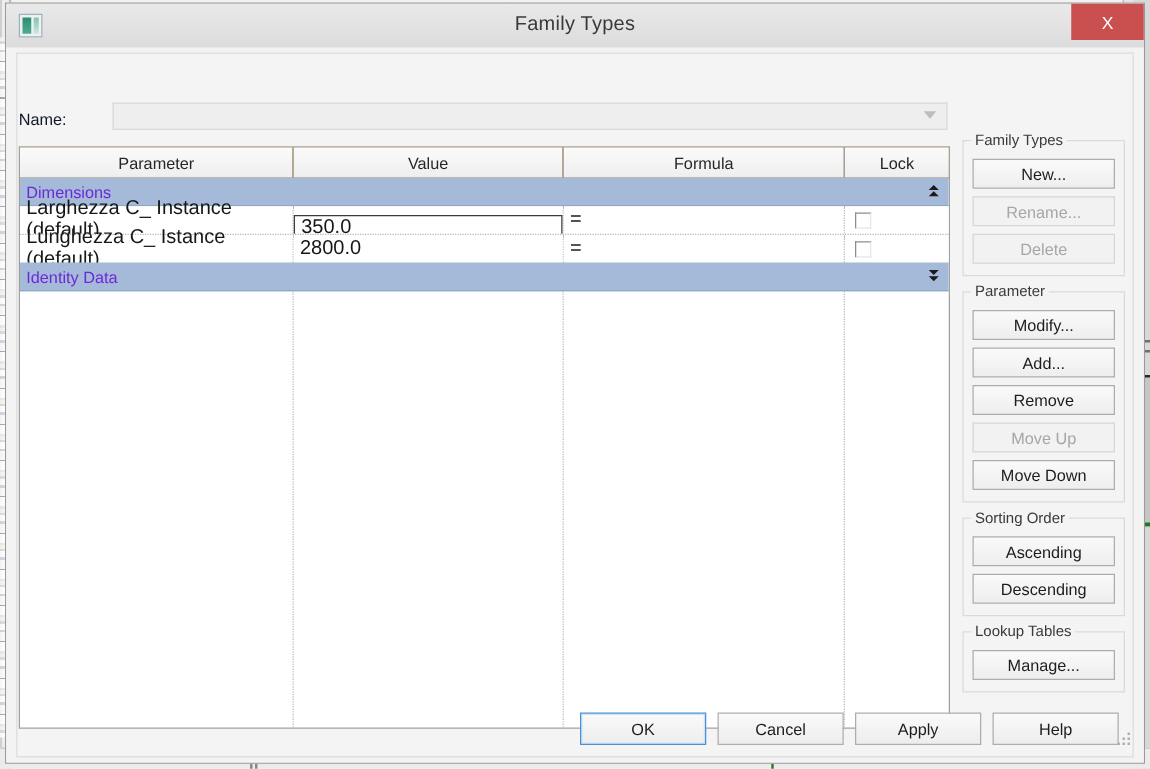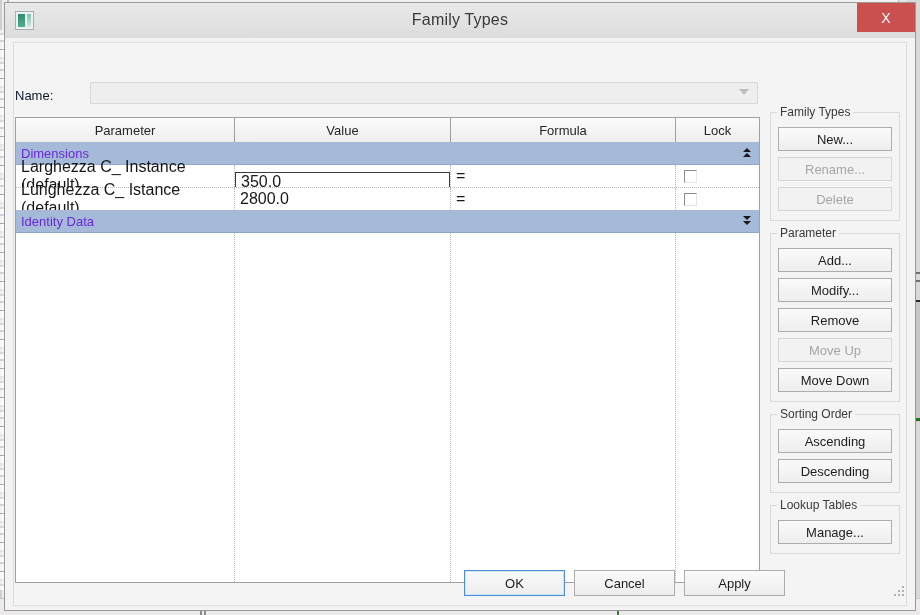--- a/index.html
+++ b/index.html
@@ -227,22 +227,22 @@
 
       <div class="gbox">
         <div class="gtitle">Family Types</div>
         <button class="btn">New...</button>
         <button class="btn disabled">Rename...</button>
         <button class="btn disabled">Delete</button>
       </div>
 
       <div class="gbox">
         <div class="gtitle">Parameter</div>
+        <button class="btn">Modify...</button>
         <button class="btn">Add...</button>
-        <button class="btn">Modify...</button>
         <button class="btn">Remove</button>
         <button class="btn disabled">Move Up</button>
         <button class="btn">Move Down</button>
       </div>
 
       <div class="gbox">
         <div class="gtitle">Sorting Order</div>
         <button class="btn">Ascending</button>
         <button class="btn">Descending</button>
       </div>
@@ -251,20 +251,21 @@
         <div class="gtitle">Lookup Tables</div>
         <button class="btn">Manage...</button>
       </div>
 
     </div>
 
     <div class="footer">
       <button class="fbtn primary" style="left:459px">OK</button>
       <button class="fbtn" style="left:569px">Cancel</button>
       <button class="fbtn" style="left:679px">Apply</button>
+      <button class="fbtn" style="left:789px">Help</button>
       <div class="grip">
         <i style="left:8px;top:0"></i>
         <i style="left:4px;top:4px"></i>
           <i style="left:8px;top:4px"></i>
         <i style="left:0px;top:8px"></i>
           <i style="left:4px;top:8px"></i>
           <i style="left:8px;top:8px"></i>
       </div>
     </div>
 

